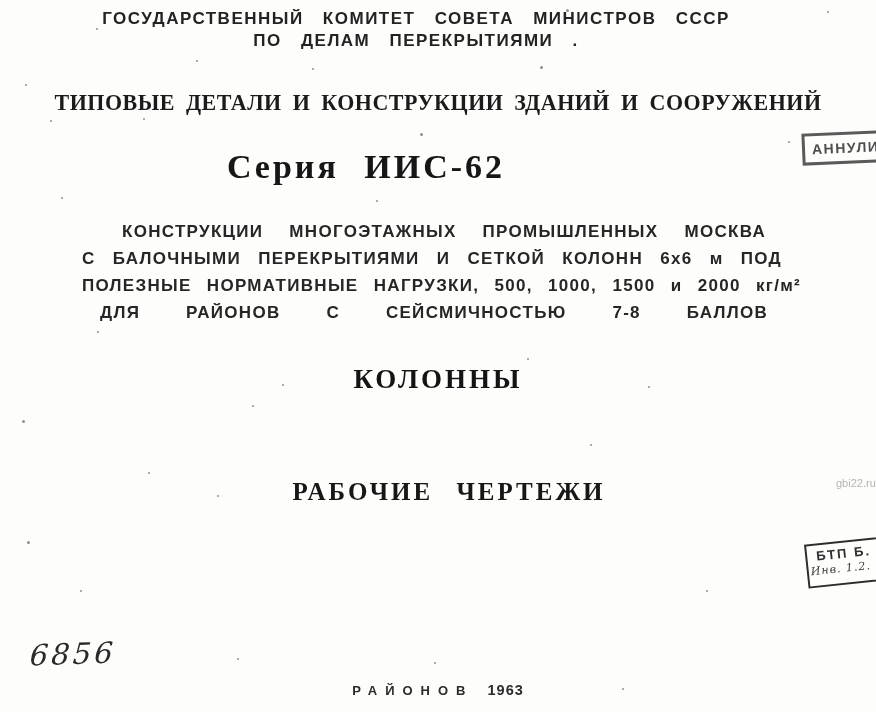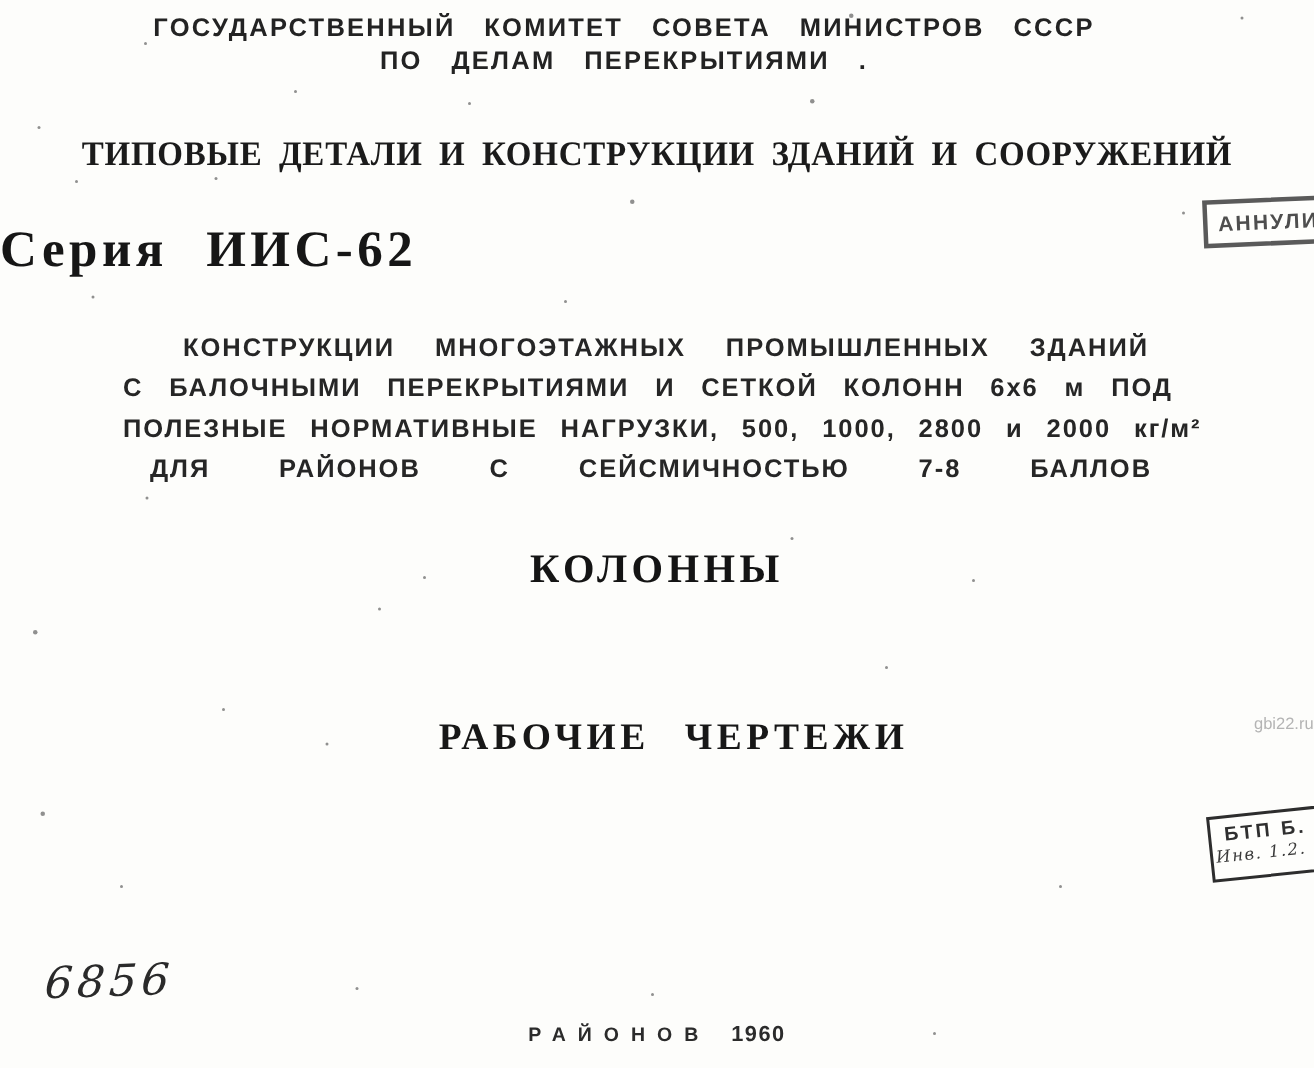--- a/index.html
+++ b/index.html
@@ -36,21 +36,21 @@
     font-weight: 700;
     letter-spacing: 0.5px;
     word-spacing: 5px;
     color: #1b1b1b;
     transform: scaleY(1.04);
   }
 
   
   .series-title {
     top: 148px; left: 0; width: 732px;
-    text-align: left;
+    text-align: center;
     font-family: "Liberation Serif", serif;
     font-size: 34px;
     font-weight: 700;
     letter-spacing: 3px;
     word-spacing: 14px;
     color: #161616;
   }
 
   
   .desc-line {
@@ -171,40 +171,40 @@
 
   <div class="abs authority-line authority-line1">ГОСУДАРСТВЕННЫЙ КОМИТЕТ СОВЕТА МИНИСТРОВ СССР</div>
   <div class="abs authority-line authority-line2">ПО ДЕЛАМ ПЕРЕКРЫТИЯМИ .</div>
 
   <div class="abs series-header">ТИПОВЫЕ ДЕТАЛИ И КОНСТРУКЦИИ ЗДАНИЙ И СООРУЖЕНИЙ</div>
 
   <div class="abs stamp-annulled">АННУЛИ</div>
 
   <div class="abs series-title">Серия ИИС-62</div>
 
-  <div class="abs desc-line desc-line1">КОНСТРУКЦИИ МНОГОЭТАЖНЫХ ПРОМЫШЛЕННЫХ ЗДАНИЙ</div>
+  <div class="abs desc-line desc-line1">КОНСТРУКЦИИ МНОГОЭТАЖНЫХ ПРОМЫШЛЕННЫХ МОСКВА</div>
   <div class="abs desc-line desc-line2">С БАЛОЧНЫМИ ПЕРЕКРЫТИЯМИ И СЕТКОЙ КОЛОНН 6х6 м ПОД</div>
-  <div class="abs desc-line desc-line3">ПОЛЕЗНЫЕ НОРМАТИВНЫЕ НАГРУЗКИ, 500, 1000, 2800 и 2000 кг/м²</div>
+  <div class="abs desc-line desc-line3">ПОЛЕЗНЫЕ НОРМАТИВНЫЕ НАГРУЗКИ, 500, 1000, 1500 и 2000 кг/м²</div>
   <div class="abs desc-line desc-line4">ДЛЯ РАЙОНОВ С СЕЙСМИЧНОСТЬЮ 7-8 БАЛЛОВ</div>
 
   <div class="abs section-title">КОЛОННЫ</div>
 
   <div class="abs subtitle">РАБОЧИЕ ЧЕРТЕЖИ</div>
 
   <div class="abs watermark">gbi22.ru</div>
 
   <div class="abs stamp-btp">
     <div class="stamp-btp-line1">БТП Б.</div>
     <div class="stamp-btp-line2">Инв. 1.2.</div>
   </div>
 
   <div class="abs doc-number">6856</div>
 
   <div class="abs imprint">
-    <span class="imprint-city">РАЙОНОВ</span><span class="imprint-year">1960</span>
+    <span class="imprint-city">РАЙОНОВ</span><span class="imprint-year">1963</span>
   </div>
 
   <div class="speck" style="left:566px;top:9px;width:3px;height:3px"></div>
   <div class="speck" style="left:827px;top:11px;width:2px;height:2px"></div>
   <div class="speck" style="left:96px;top:28px;width:2px;height:2px"></div>
   <div class="speck" style="left:196px;top:60px;width:2px;height:2px"></div>
   <div class="speck" style="left:540px;top:66px;width:3px;height:3px"></div>
   <div class="speck" style="left:25px;top:84px;width:2px;height:2px"></div>
   <div class="speck" style="left:312px;top:68px;width:2px;height:2px"></div>
   <div class="speck" style="left:50px;top:120px;width:2px;height:2px"></div>

